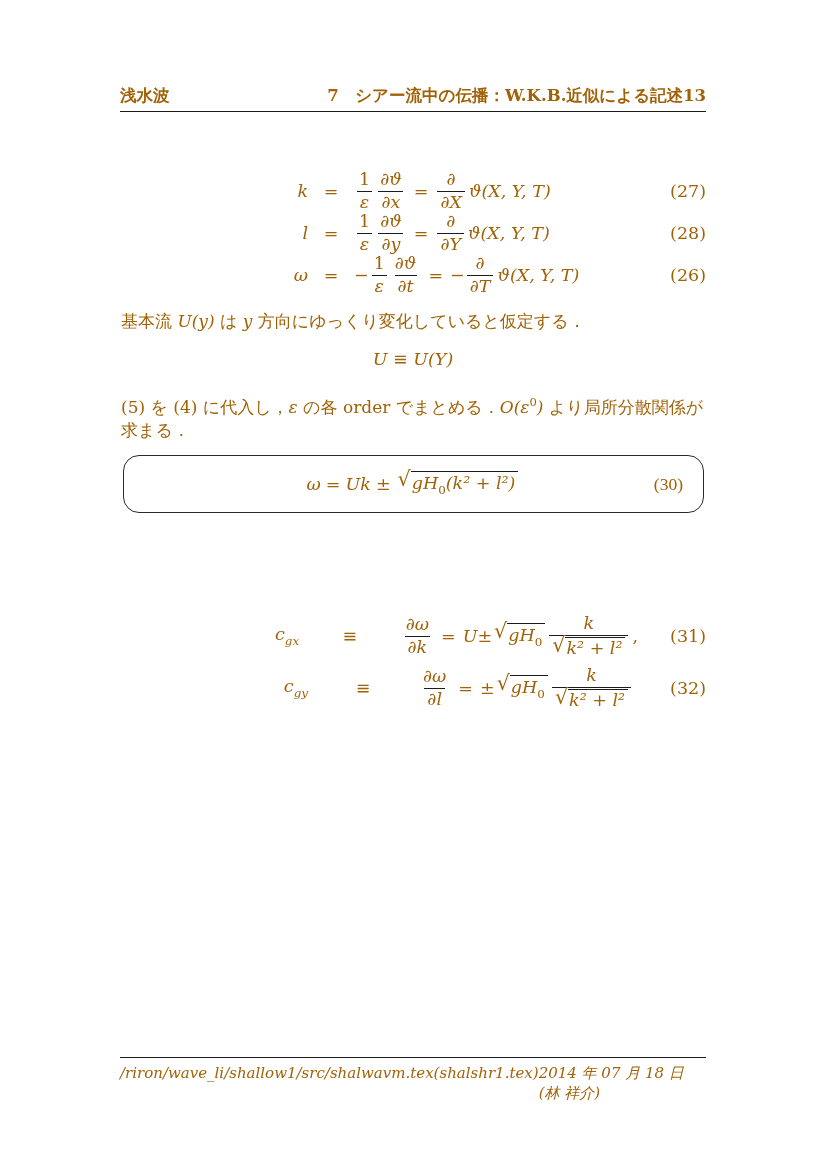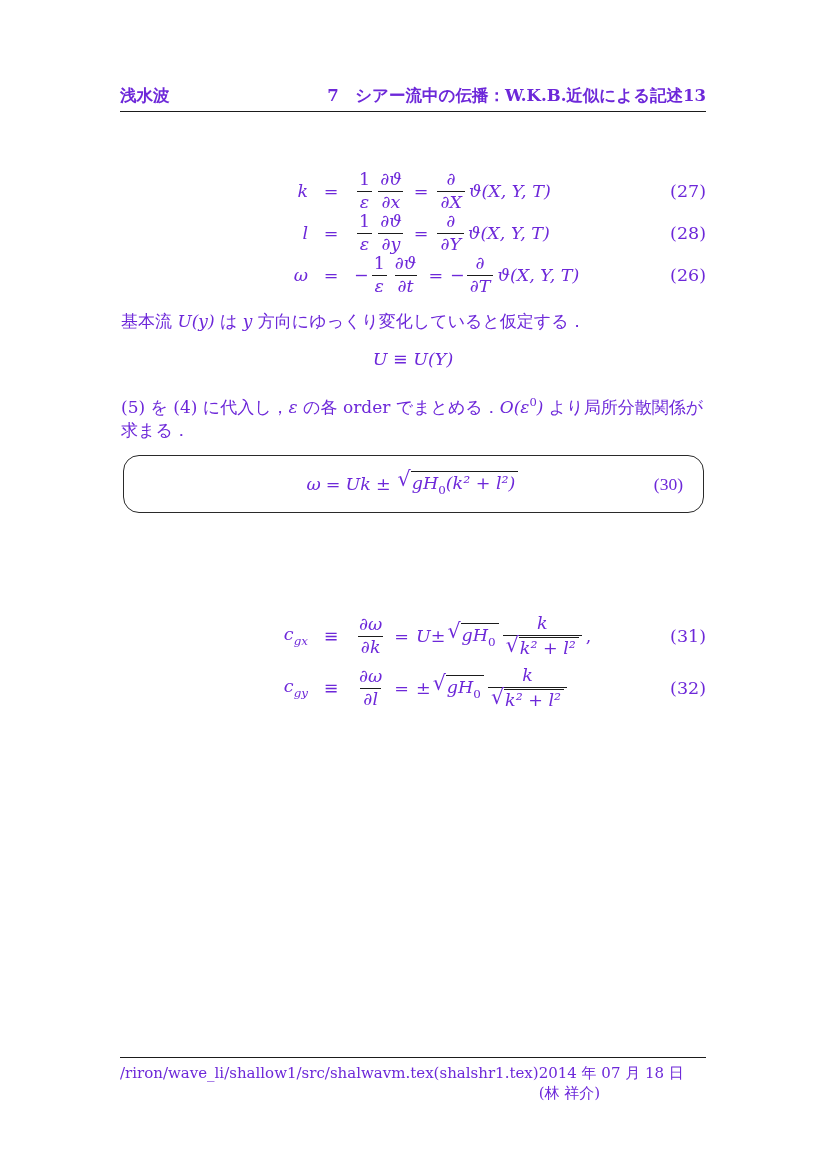--- a/index.html
+++ b/index.html
@@ -1,34 +1,34 @@
 <!DOCTYPE html>
 <html><head>
 <meta charset="utf-8">
 <style>
   html,body { margin:0; padding:0; background:#ffffff; }
   .page {
     position:relative; width:826px; height:1169px; background:#ffffff;
-    color:#6d28d9; font-family:"DejaVu Serif", serif; overflow:hidden;
+    color:#a16207; font-family:"DejaVu Serif", serif; overflow:hidden;
   }
   .mi { font-style:italic; }
   
   .header {
     position:absolute; left:120px; top:86px; width:586px;
     display:flex; align-items:baseline;
     border-bottom:1px solid #1b1b1b; padding-bottom:5px;
     font-weight:bold; font-size:16.5px; line-height:1.2;
   }
   .h-right { margin-left:auto; display:inline-flex; }
   
   .eqblock { position:absolute; left:120px; width:586px; font-size:17.5px; }
   .eqb1 { top:170px; }
   .eqb2 { top:610px; }
   .eqrow { display:flex; align-items:center; height:42px; padding-left:140px; }
-  .eqb2 .eqrow { height:52px; padding-left:140px; }
+  .eqb2 .eqrow { height:52px; padding-left:140px;gap:32px; }
   .lhs { width:48px; text-align:right; white-space:nowrap; }
   .rel { width:46px; text-align:center; }
   .rhs { display:inline-flex; align-items:center; white-space:nowrap; }
   .eqnum { margin-left:auto; font-style:normal; }
   .frac { display:inline-flex; flex-direction:column; align-items:center; margin:0 2px; line-height:1.12; }
   .fn { padding:0 3px 1px; }
   .fd { padding:1px 3px 0; border-top:1px solid #1b1b1b; display:inline-flex; align-items:flex-start; }
   .rel2 { margin:0 7px; }
   .sqrt { display:inline-flex; align-items:flex-start; margin:0 2px; }
   .rad { font-size:1.18em; line-height:1; transform:translateY(-2px); }
@@ -48,21 +48,21 @@
     border:1.2px solid #2a2a2a; border-radius:16px;
     display:flex; align-items:center; justify-content:center; font-size:17.5px;
   }
   .boxeq { display:inline-flex; align-items:center; white-space:nowrap; }
   .boxnum { position:absolute; right:20px; top:50%; transform:translateY(-50%);font-family:Liberation Serif, serif; }
   .sp { margin:0 5px; }
   
   .footer {
     position:absolute; left:120px; top:1057px; width:586px;
     border-top:1px solid #1b1b1b; padding-top:6px;
-    display:flex; font-size:15px; line-height:1.3;
+    display:flex; font-size:15px; line-height:1.3;font-style:italic;
   }
   .f-right { margin-left:auto; }
 </style>
 </head>
 <body>
 
 <div class="page">
 
   <div class="header">
     <span>浅水波</span>

